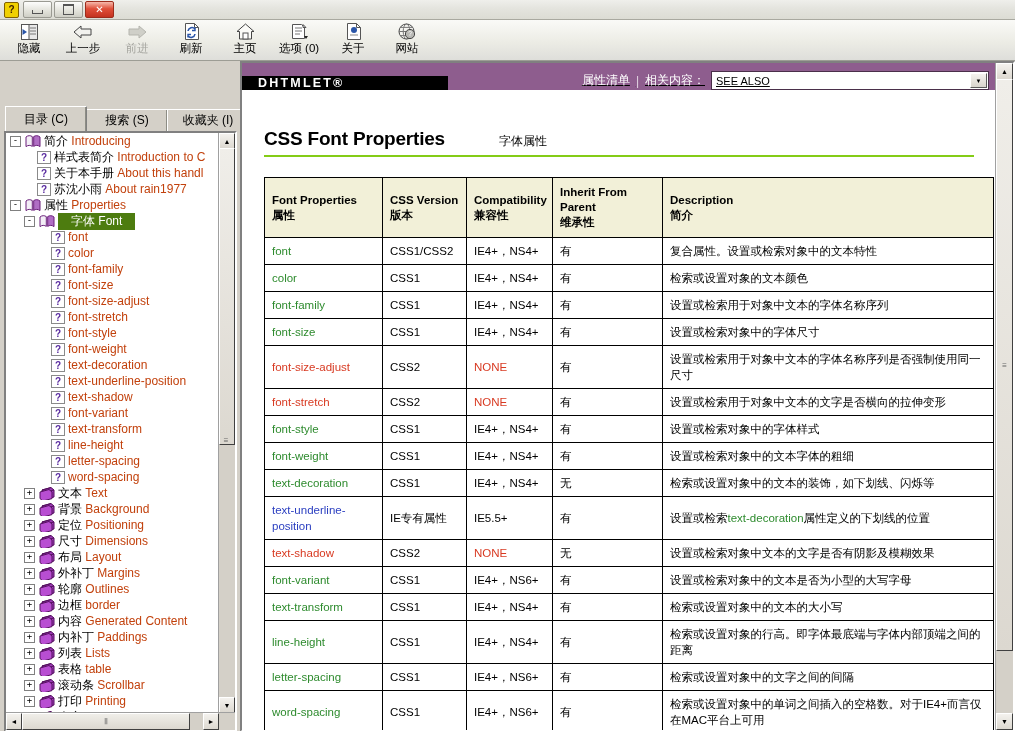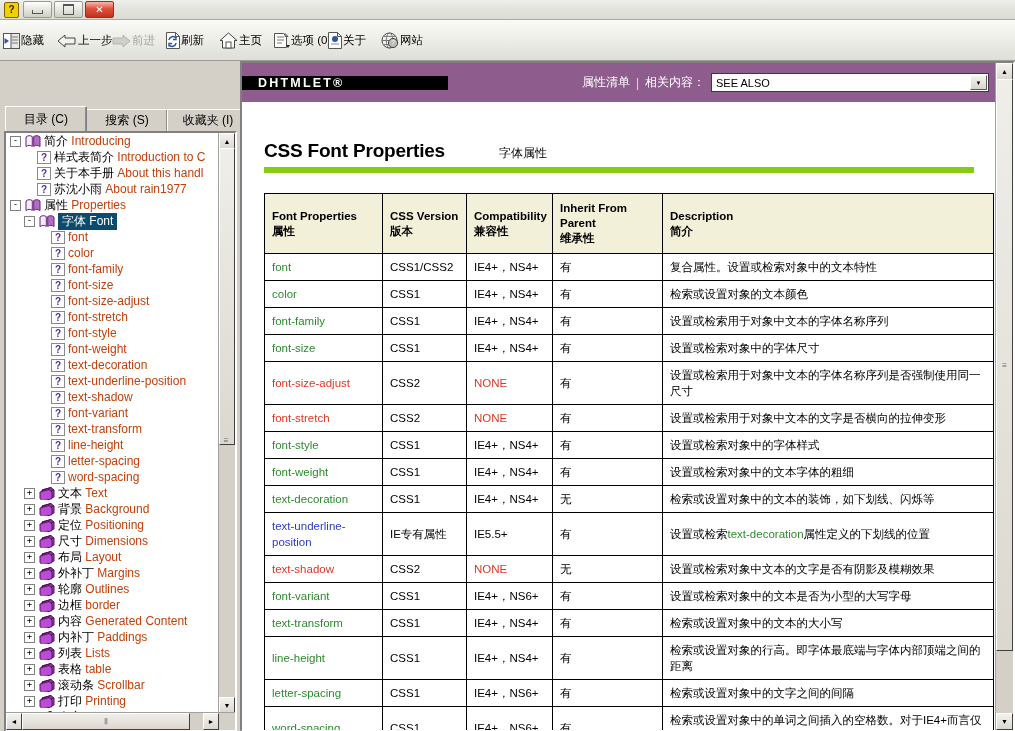--- a/index.html
+++ b/index.html
@@ -39,21 +39,21 @@
     border-color:#9c2c1c;color:#fff;font-weight:bold;
   }
   .wbtn .min-g{width:9px;height:3px;border:1px solid #555;border-top:none;background:transparent;margin-top:5px;}
   .wbtn .max-g{width:9px;height:8px;border:1px solid #555;border-top:2px solid #555;}
   
   #toolbar{
     height:40px;background:linear-gradient(to bottom,#fafaf7,#ecece5 55%,#dededa);
     border-bottom:1px solid #9d9d95;display:flex;align-items:flex-start;padding-left:2px;
   }
   .tbtn{
-    width:54px;height:39px;display:flex;flex-direction:row;align-items:center;
+    width:54px;height:39px;display:flex;flex-direction:column;align-items:center;
     justify-content:flex-start;padding-top:1px;cursor:default;
   }
   .tbtn .gl{height:21px;display:flex;align-items:center;justify-content:center;font-size:16px;line-height:1;}
   .tbtn .lb{font-size:11.5px;line-height:13px;white-space:nowrap;}
   .tbtn.disabled .lb,.tbtn.disabled .gl{color:#a6a6a0;}
   .tbtn.disabled .gl svg *{stroke:#b5b5ae !important;fill:#cfcfc8 !important;}
   
   #main{height:671px;display:flex;background:#d4d0c8;}
   #left{width:238px;display:flex;flex-direction:column;background:#d4d0c8;padding-left:2px;margin-top:44px;}
   #tabs{height:26px;display:flex;align-items:flex-end;padding-left:3px;gap:0px;}
@@ -77,59 +77,59 @@
   }
   .pm.none{border:none;background:transparent;}
   .bookico{width:16px;height:14px;margin-right:3px;flex:0 0 auto;position:relative;}
   .qico{width:14px;height:13px;margin-right:3px;flex:0 0 auto;position:relative;}
   .qico i{
     position:absolute;inset:0;border:1px solid #8a8a8a;background:#fff;
     color:#5a2ca0;font-style:normal;font-weight:bold;font-size:10px;line-height:11px;text-align:center;
   }
   .tlabel{font-size:12px;}
   .tlabel .en{color:#c2410c;}
-  .sel .tlabel{background:#0c4a6e;color:#fff;padding:0 4px;}
+  .sel .tlabel{background:#4d7c0f;color:#fff;padding:0 13px;}
   .sel .tlabel .en{color:#fff;}
   
   .sb-v{position:absolute;right:0;top:0;bottom:17px;width:16px;background:#d4d0c8;border-left:1px solid #a0a0a0;}
   .sb-h{position:absolute;left:0;right:0;bottom:0;height:17px;background:#d4d0c8;border-top:1px solid #a0a0a0;}
   .sb-btn{
     background:linear-gradient(to bottom,#f4f2ee,#dcd8d0);
     border:1px solid;border-color:#fff #404040 #404040 #fff;
     display:flex;align-items:center;justify-content:center;font-size:7px;color:#000;
   }
   .sb-thumb{
     background:linear-gradient(to bottom,#f0eee9,#dcd8d0);
     border:1px solid;border-color:#fff #404040 #404040 #fff;
     display:flex;align-items:center;justify-content:center;
   }
   .grip{font-size:8px;color:#666;letter-spacing:0px;}
   
   #right{flex:1 1 auto;background:#fff;border:2px solid;border-color:#808080 #fff #fff #808080;margin-right:0px;position:relative;overflow:hidden;}
   #doc{position:absolute;left:0;top:0;right:17px;bottom:0;background:#fff;overflow:hidden;}
-  #banner{height:39px;display:flex;align-items:center;background:#8e5d8e;}
+  #banner{height:27px;display:flex;align-items:flex-end;background:#8e5d8e;text-decoration:underline;}
   #banner .brand{
     width:190px;background:#000;color:#fff;display:flex;align-items:center;
     padding-left:16px;font-size:12.5px;font-weight:bold;letter-spacing:2.2px;
   }
   #banner .rightside{flex:1 1 auto;display:flex;align-items:center;justify-content:flex-end;padding-right:7px;gap:6px;color:#fff;font-size:12px;}
   #banner .sep{color:#e3d2e3;}
   #banner select,#banner .fakesel{
     width:272px;height:17px;background:#fff;border:1px solid #4a2f4a;
     font-size:11px;font-family:"Liberation Sans",sans-serif;color:#000;
     display:flex;align-items:center;padding-left:4px;position:relative;
   }
   #banner .fakesel .arw{
     position:absolute;right:1px;top:1px;width:15px;height:13px;
     background:linear-gradient(to bottom,#f4f2ee,#d8d4cc);
     border:1px solid;border-color:#fff #5a5a5a #5a5a5a #fff;
     display:flex;align-items:center;justify-content:center;font-size:6px;
   }
   #page{padding:38px 22px 0 22px;}
-  #pagehead{display:flex;align-items:baseline;border-bottom:6px solid #84cc16;padding-bottom:5px;}
+  #pagehead{display:flex;align-items:baseline;border-bottom:2px solid #84cc16;padding-bottom:5px;}
   #pagehead h1{margin:0;font-size:19px;font-weight:bold;letter-spacing:-0.2px;}
   #pagehead .cn{margin-left:54px;font-size:12px;color:#000;}
   table.props{border-collapse:collapse;margin-top:20px;width:729px;table-layout:fixed;}
   table.props th,table.props td{
     border:1px solid #000;padding:5px 7px;vertical-align:middle;
     font-size:11.5px;line-height:16px;text-align:left;
   }
   table.props thead th{background:#f2f0d8;font-weight:bold;font-size:11.5px;line-height:15px;padding:7px 7px;}
   table.props thead th .cn{display:block;font-weight:bold;}
   col.c1{width:118px;} col.c2{width:84px;} col.c3{width:86px;} col.c4{width:110px;} col.c5{width:331px;}

